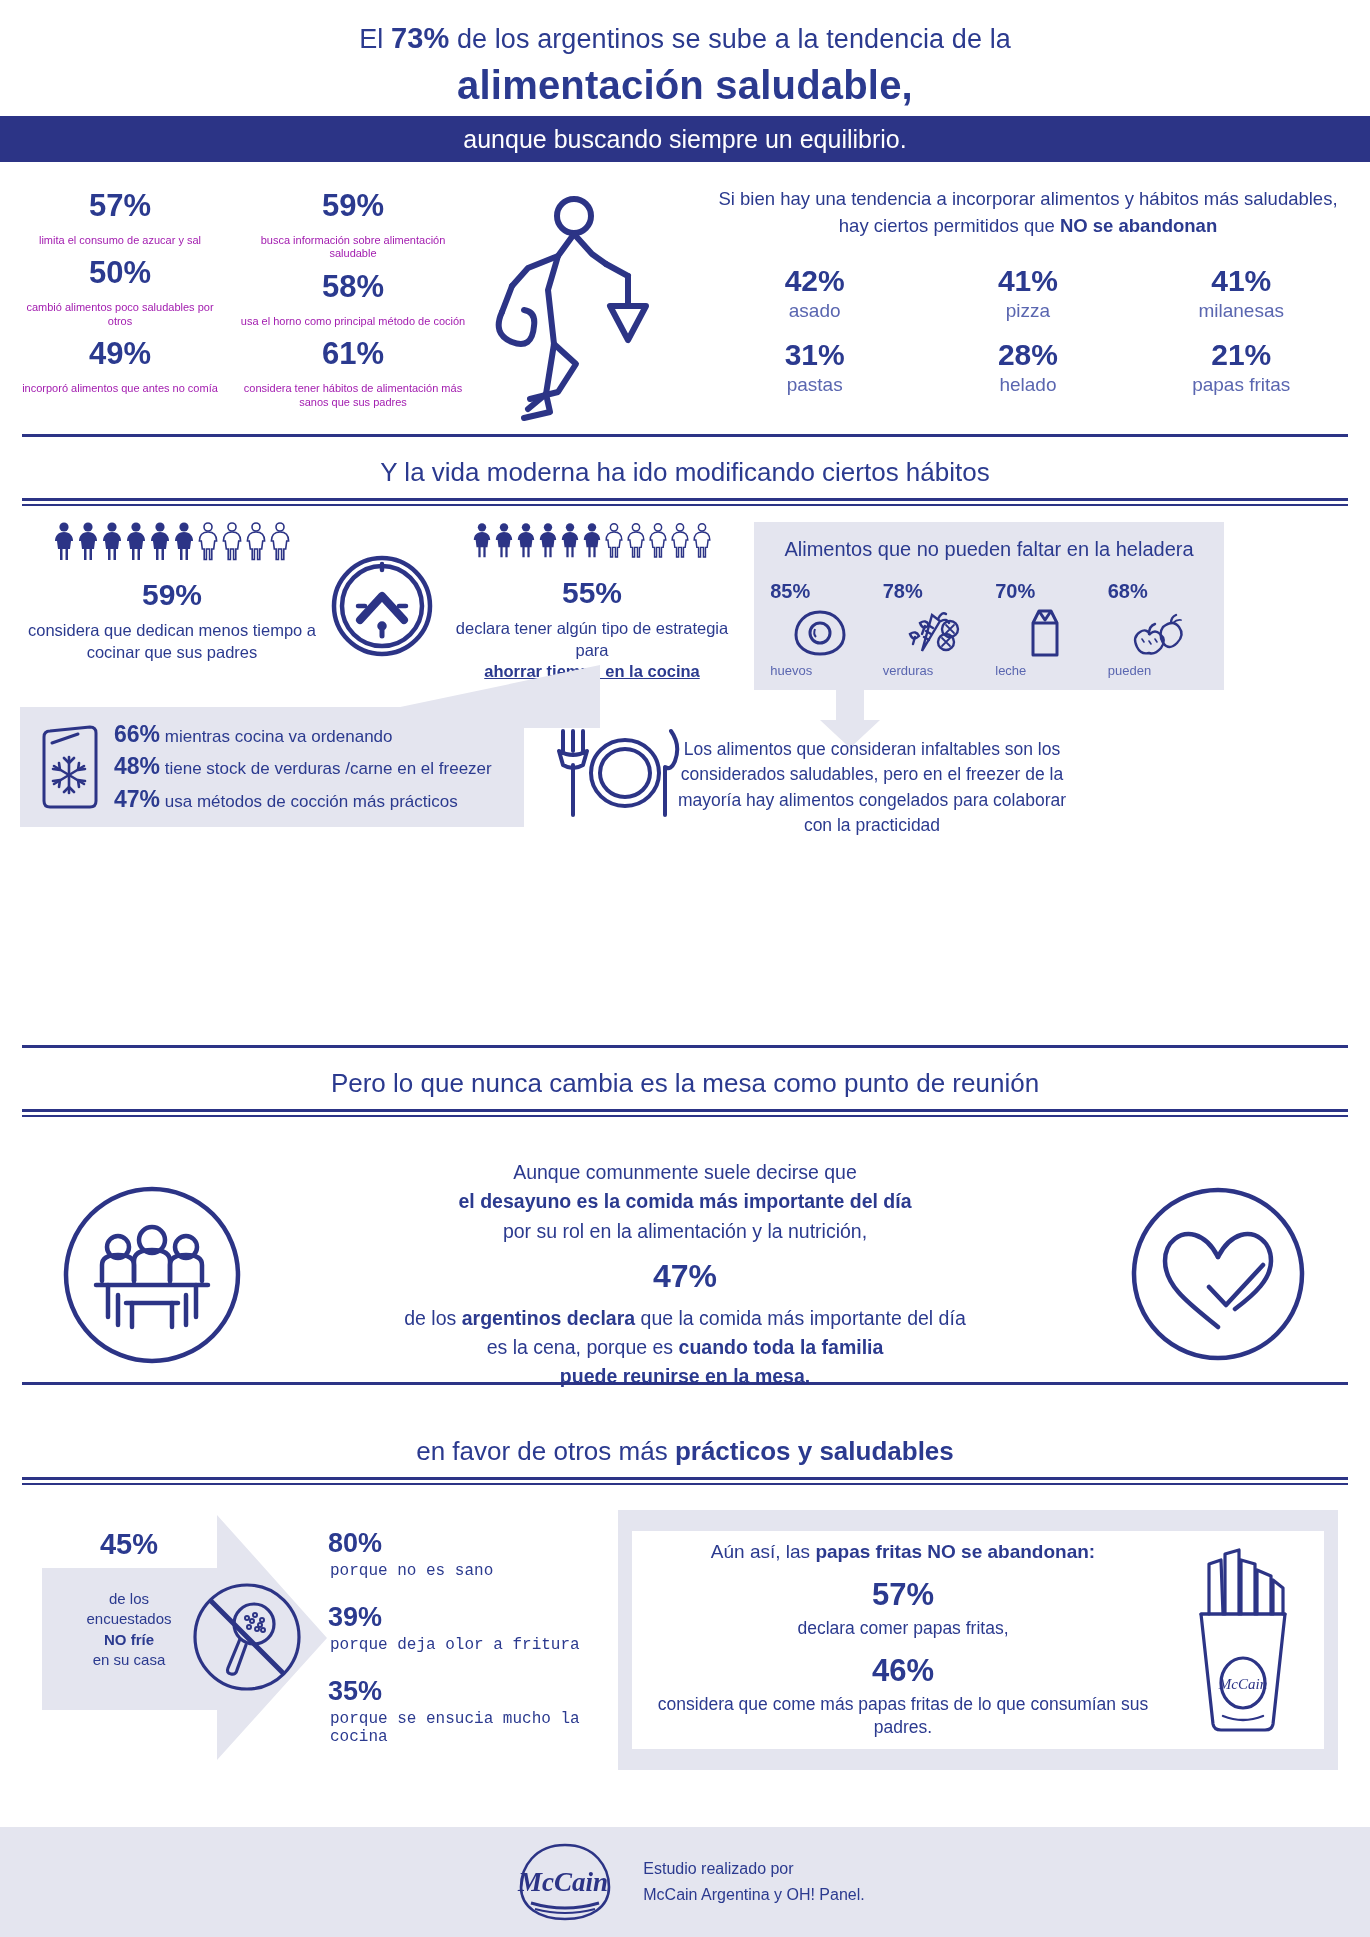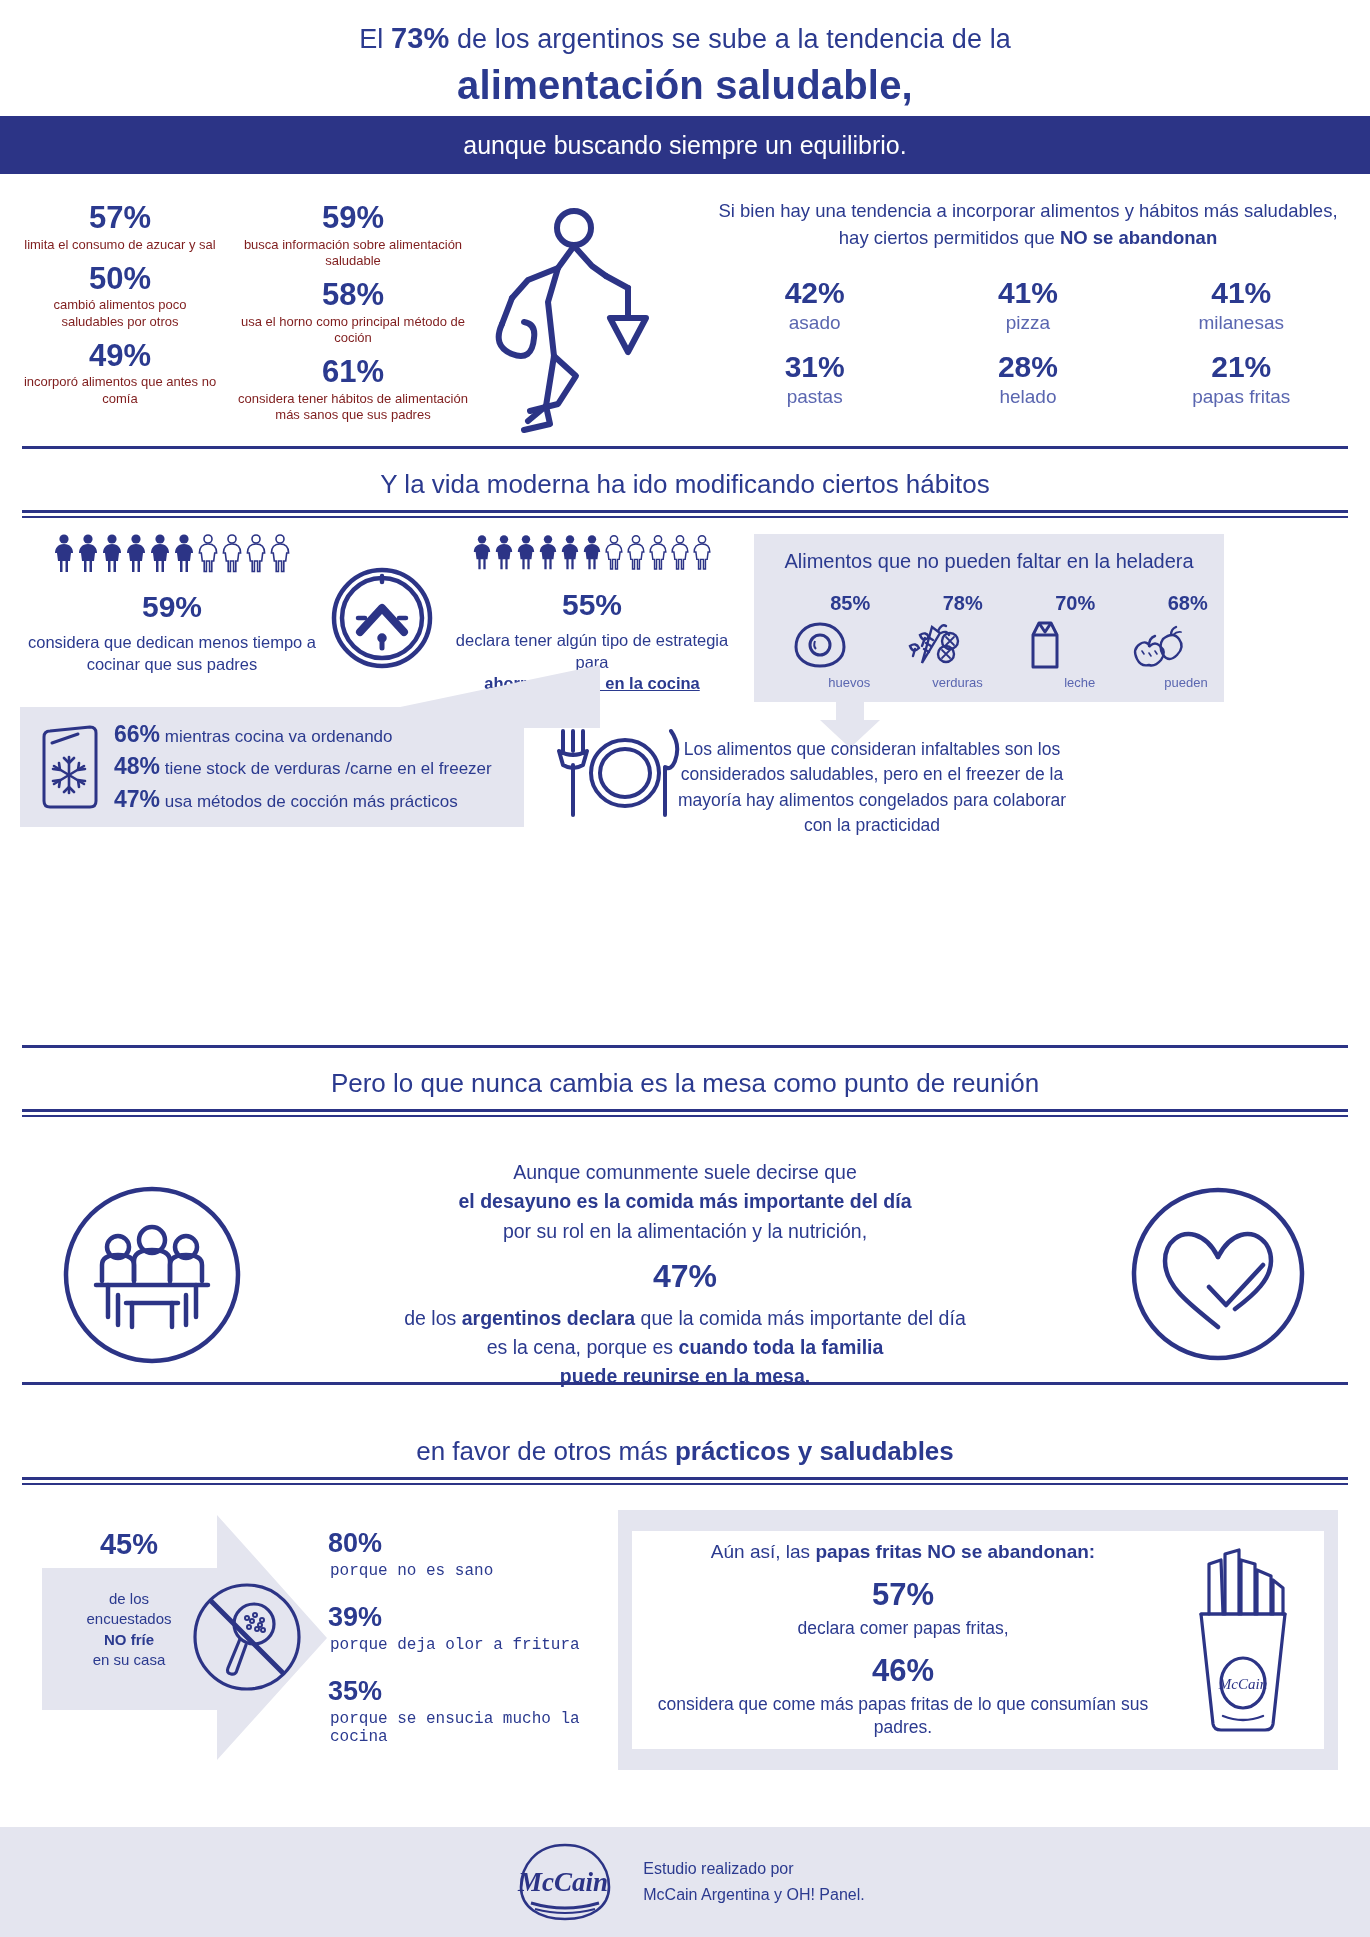--- a/index.html
+++ b/index.html
@@ -18,31 +18,31 @@
     text-align:center;font-size:27px;color:#2b3a8f;
     padding-top:22px;letter-spacing:.1px;
   }
   .hdr-line1 b{font-weight:bold;font-size:29px;}
   .hdr-line2{
     text-align:center;font-size:40px;font-weight:bold;color:#2b3a8f;
     margin-top:8px;letter-spacing:.2px;
   }
   .hdr-bar{
     margin-top:8px;
-    background:#2c3486;height:58px;
+    background:#2c3486;height:46px;
     display:flex;align-items:center;justify-content:center;
   }
   .hdr-bar span{color:#ffffff;font-size:25px;}
 
   
   .top-wrap{display:flex;padding:18px 22px 6px 22px;}
   .col-stats{width:196px;text-align:center;}
   .col-stats2{width:230px;text-align:center;margin-left:20px;}
   .stat-num{font-size:31px;font-weight:bold;line-height:1.05;margin-top:10px;}
-  .stat-lbl{font-size:13px;line-height:1.25;margin-top:2px;color:#7f1d1d;}
+  .stat-lbl{font-size:11px;line-height:1.25;margin-top:11px;color:#a21caf;}
 
   .scale-fig{width:230px;display:flex;align-items:flex-start;justify-content:center;padding-top:14px;}
 
   .right-top{flex:1;padding-left:10px;}
   .right-top p{
     text-align:center;font-size:18.5px;line-height:1.45;margin:6px 0 0 0;color:#2b3a8f;
   }
   .right-top p b{font-weight:bold;}
   .permit-grid{display:flex;flex-wrap:wrap;margin-top:24px;}
   .permit-cell{width:33.33%;text-align:center;margin-bottom:16px;}
@@ -66,21 +66,21 @@
   .p-num2{font-size:30px;font-weight:bold;margin-top:16px;}
   .p-txt{font-size:16.5px;line-height:1.3;margin-top:8px;}
   .p-txt u{font-weight:bold;text-decoration:underline;}
   .clock-col{width:120px;display:flex;align-items:center;justify-content:center;}
 
   .fridge-box{
     background:#e4e5ef;width:450px;margin-left:12px;padding:14px 10px 12px 10px;
   }
   .fridge-box .fb-title{text-align:center;font-size:20px;line-height:1.3;}
   .fridge-items{display:flex;justify-content:space-around;margin-top:18px;}
-  .fi{text-align:right;width:100px;}
+  .fi{text-align:left;width:100px;}
   .fi .fi-num{font-size:20px;font-weight:bold;}
   .fi .fi-ico{height:48px;display:flex;align-items:center;justify-content:center;margin-top:6px;}
   .fi .fi-lbl{font-size:13px;color:#5a66b0;margin-top:6px;}
 
   
   .freezer-box{
     position:absolute;left:20px;top:707px;width:490px;height:120px;
     background:#e4e5ef;display:flex;align-items:center;padding-left:14px;
   }
   .freezer-list{margin-left:12px;}

